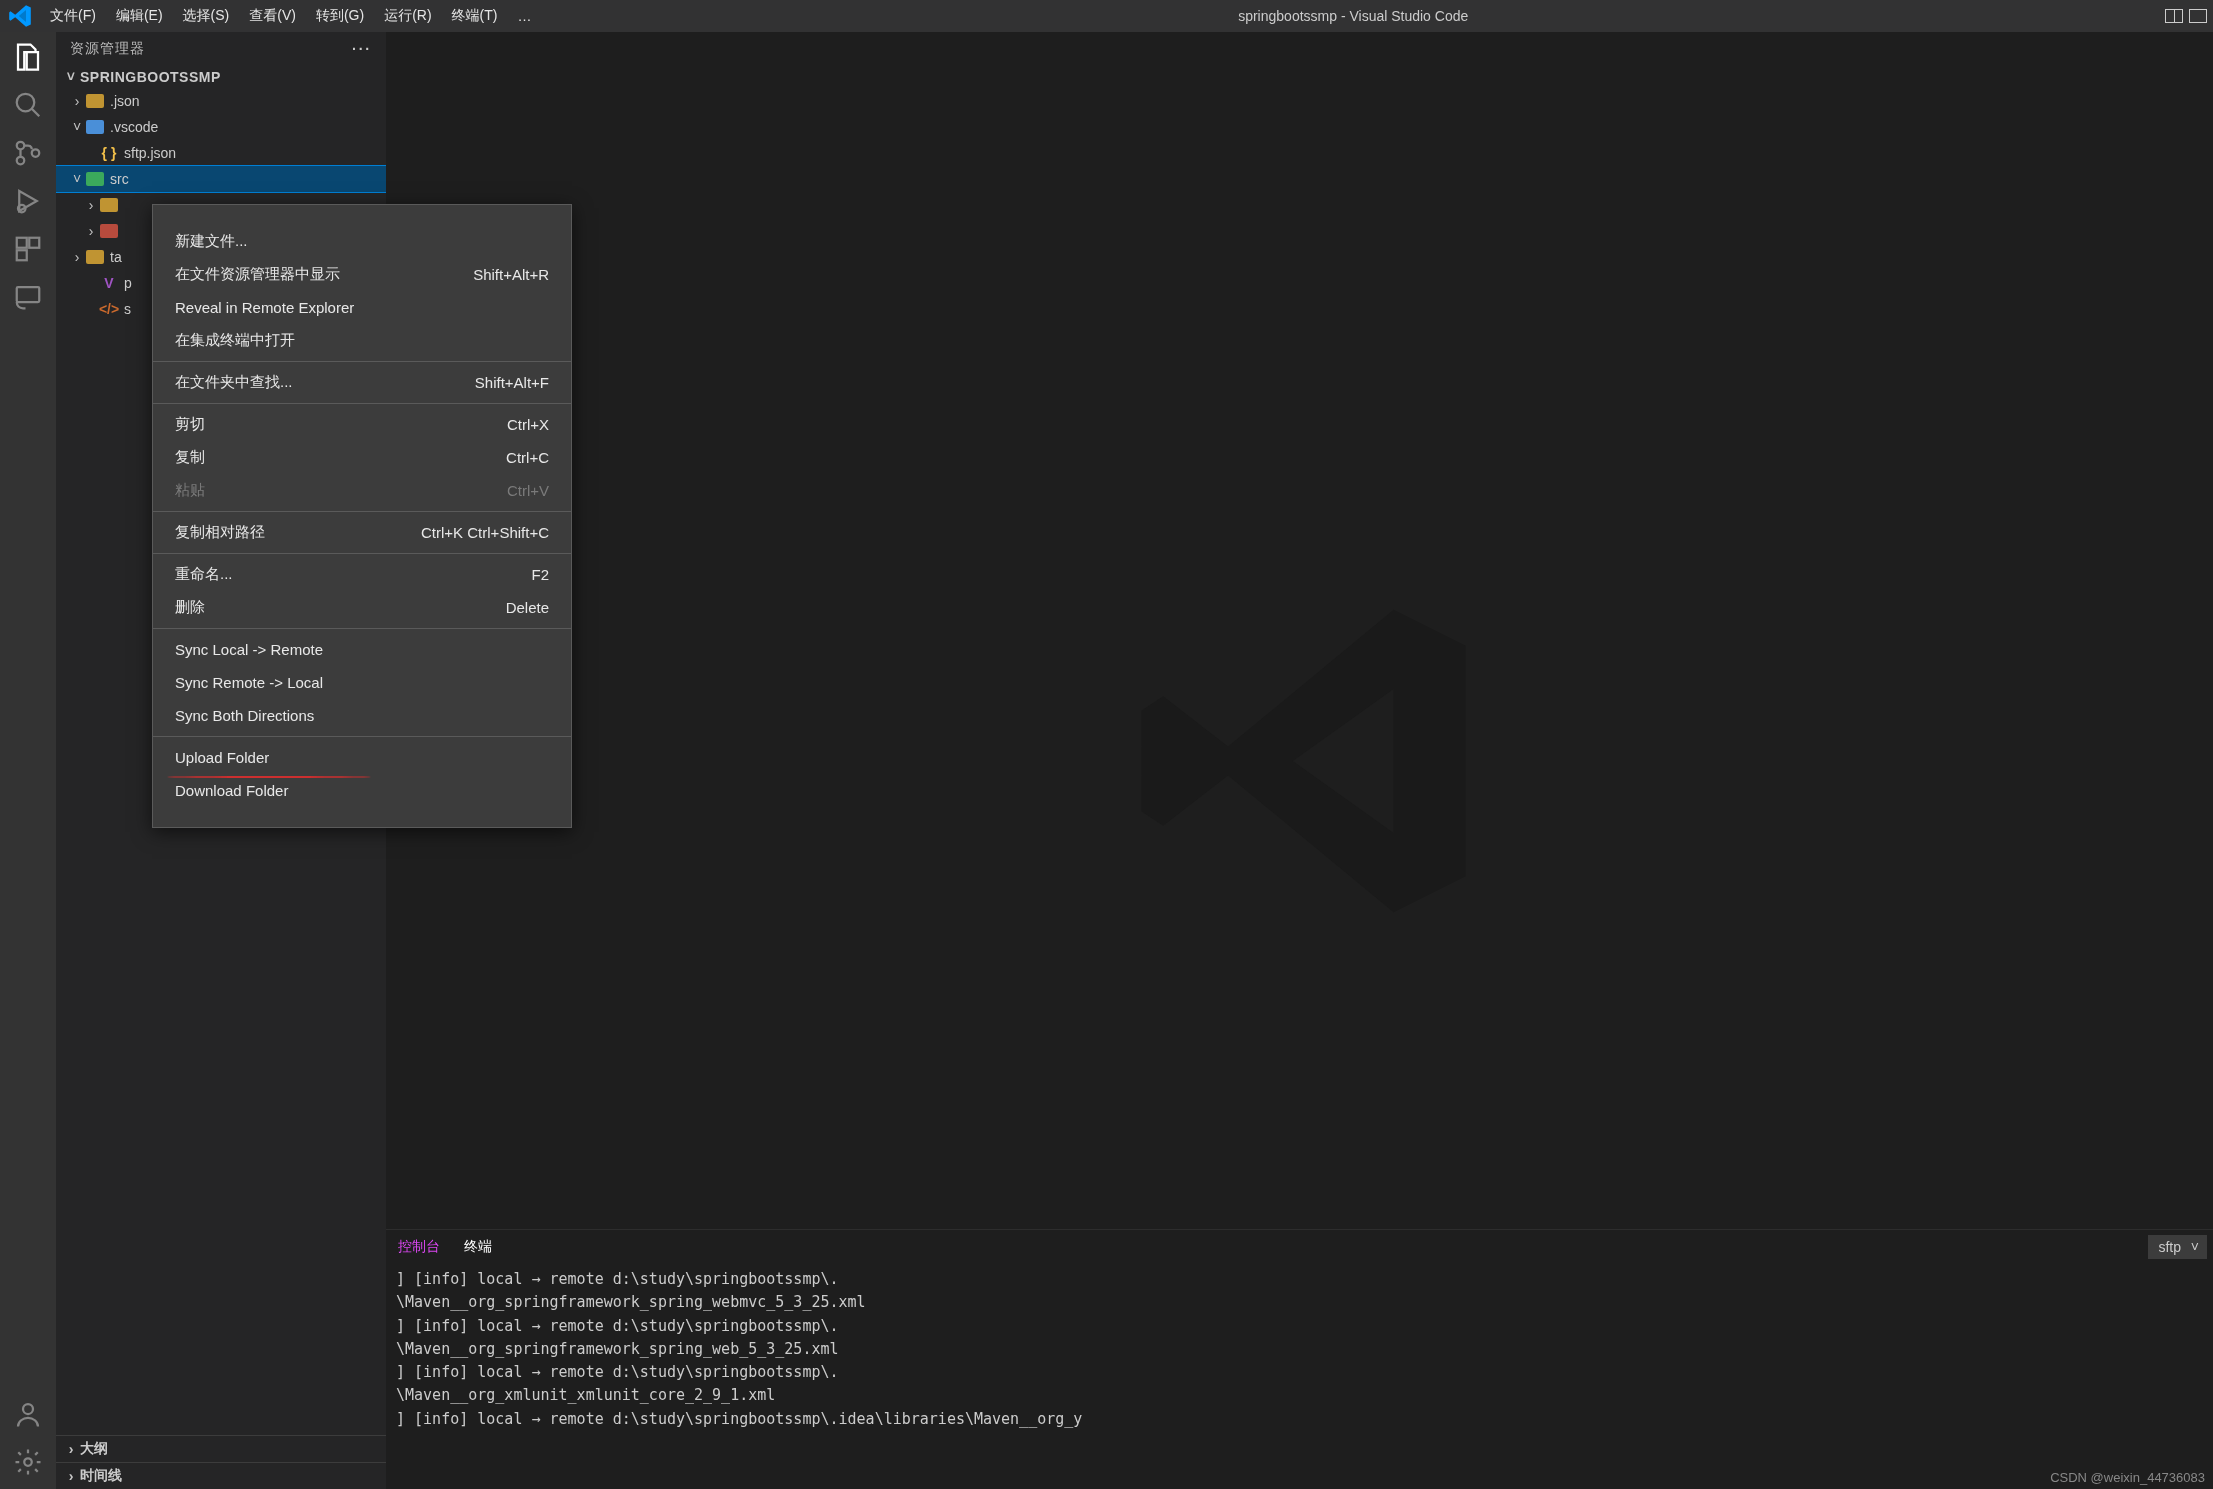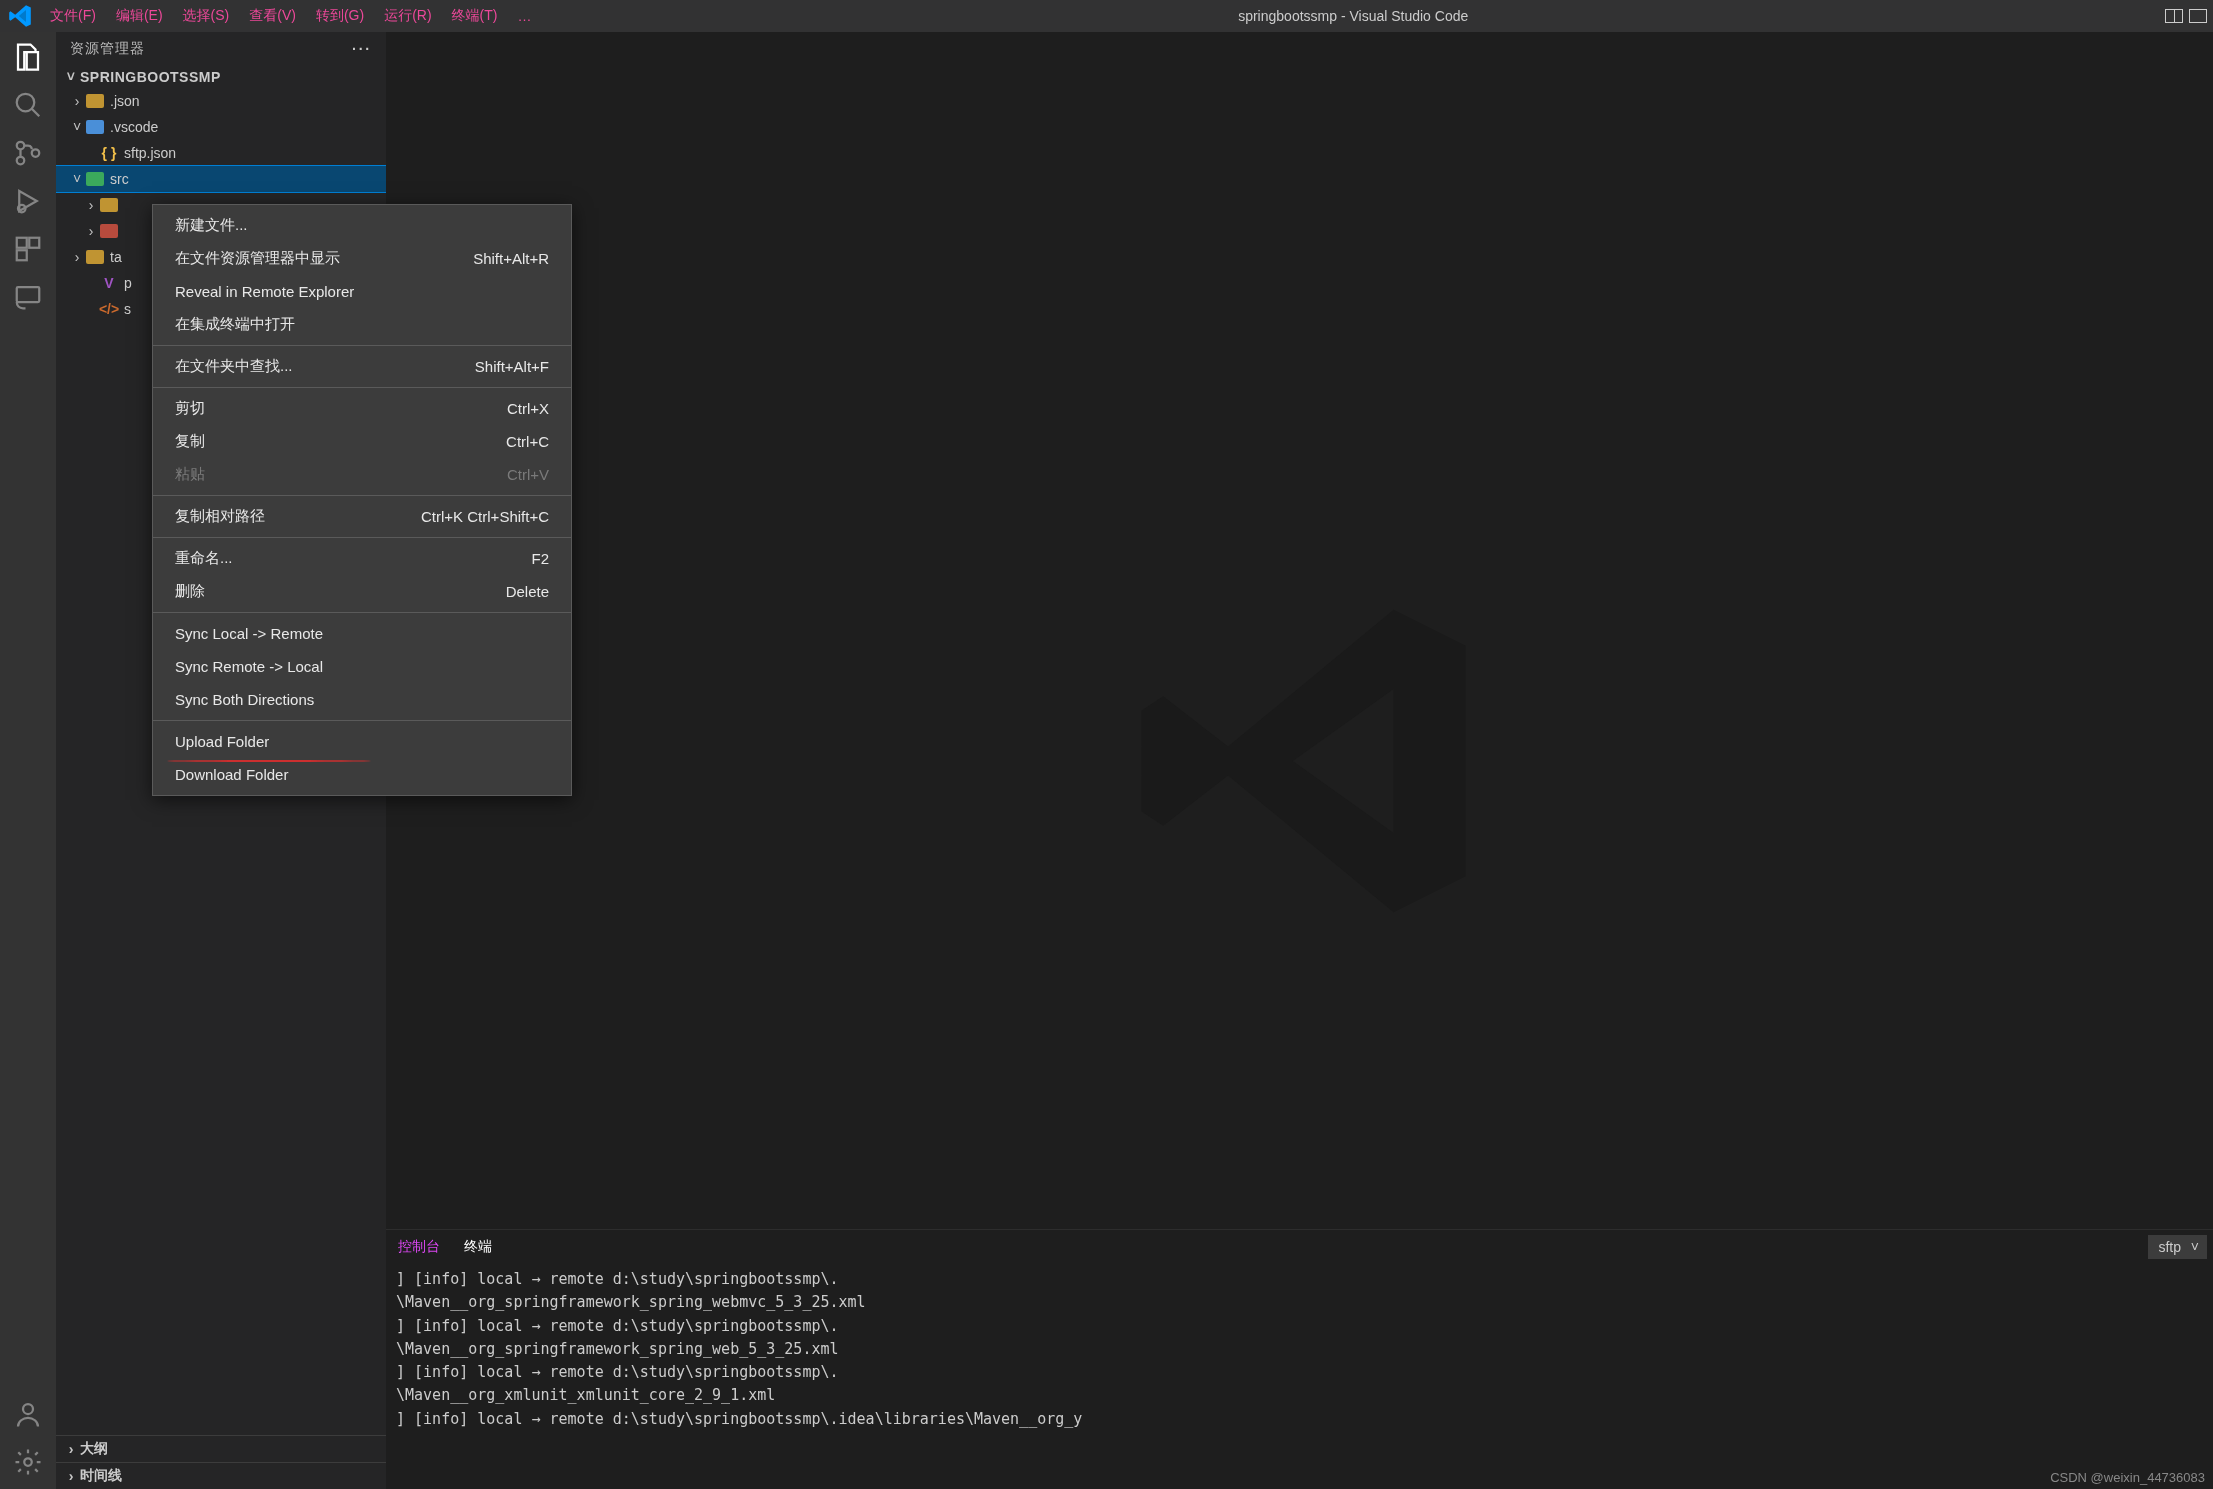--- a/index.html
+++ b/index.html
@@ -2,21 +2,21 @@
 <html><head>
 <meta charset="utf-8">
 <style>
   *{box-sizing:border-box;margin:0;padding:0;user-select:none;}
   body{background:#1e1e1e;font-family:"Segoe UI","Microsoft YaHei",sans-serif;color:#ccc;font-size:14px;width:2213px;height:1489px;transform-origin:top left;transform:scale(1);overflow:hidden;position:relative;}
 
   
   .titlebar{display:flex;align-items:center;height:32px;background:#323233;color:#ccc;font-size:14px;}
   .vscode-logo{width:24px;height:24px;margin:0 8px;}
   .menu{display:flex;align-items:center;height:100%;}
-  .menu-item{padding:0 10px;height:100%;display:flex;align-items:center;cursor:default;color:#ec4899;}
+  .menu-item{padding:0 10px;height:100%;display:flex;align-items:center;cursor:default;color:#e5e5e5;}
   .title-center{flex:1;text-align:center;color:#ccc;}
   .title-right{display:flex;gap:6px;padding-right:6px;}
   .layout-box{width:18px;height:14px;border:1.5px solid #ccc;}
   .layout-box.half::before{content:"";display:block;width:50%;height:100%;border-right:1.5px solid #ccc;}
 
   
   .main{display:flex;height:calc(100% - 32px);}
   .activitybar{width:56px;background:#333333;display:flex;flex-direction:column;align-items:center;padding-top:10px;gap:18px;}
   .activity-icon{width:30px;height:30px;fill:none;stroke:#858585;stroke-width:1.8;}
   .activity-icon.active{stroke:#fff;}
@@ -43,21 +43,21 @@
   
   .panel{position:absolute;left:0;right:0;bottom:0;height:260px;background:#1e1e1e;border-top:1px solid #2d2d2d;display:flex;flex-direction:column;}
   .panel-tabs{display:flex;align-items:center;height:34px;color:#999;gap:24px;padding-left:12px;}
   .panel-tab{color:#d946ef;}
   .panel-tab.active{color:#fff;}
   .panel-right{margin-left:auto;margin-right:6px;display:flex;align-items:center;gap:8px;}
   .term-select{background:#3c3c3c;color:#ccc;border:none;padding:4px 26px 4px 10px;font-size:14px;position:relative;}
   .term-body{flex:1;font-family:Consolas,monospace;color:#ccc;font-size:15px;padding:4px 10px;line-height:1.55;white-space:pre;overflow:hidden;}
 
   
-  .ctx{position:absolute;left:152px;top:204px;width:420px;background:#3c3c3c;border:1px solid #5a5a5a;box-shadow:0 4px 18px rgba(0,0,0,0.6);padding:4px 0;}
+  .ctx{position:absolute;left:152px;top:204px;width:420px;background:#3c3c3c;border:1px solid #5a5a5a;box-shadow:0 4px 18px rgba(0,0,0,0.6);padding:20px 0;}
   .ctx-item{display:flex;align-items:center;justify-content:space-between;height:33px;padding:0 22px;color:#e8e8e8;font-size:15px;}
   .ctx-item.disabled{color:#7a7a7a;}
   .ctx-sep{height:1px;background:#5a5a5a;margin:4px 0;}
   .ctx-emph{position:relative;}
   .ctx-emph::after{content:"";position:absolute;left:14px;right:200px;bottom:-4px;height:0;border-bottom:2px solid #cc2f2f;border-radius:50%;}
 
   .watermark-path{fill:#1a1a1a;}
 
   
   .folder-yellow{background:#c09432;border-radius:2px;}

